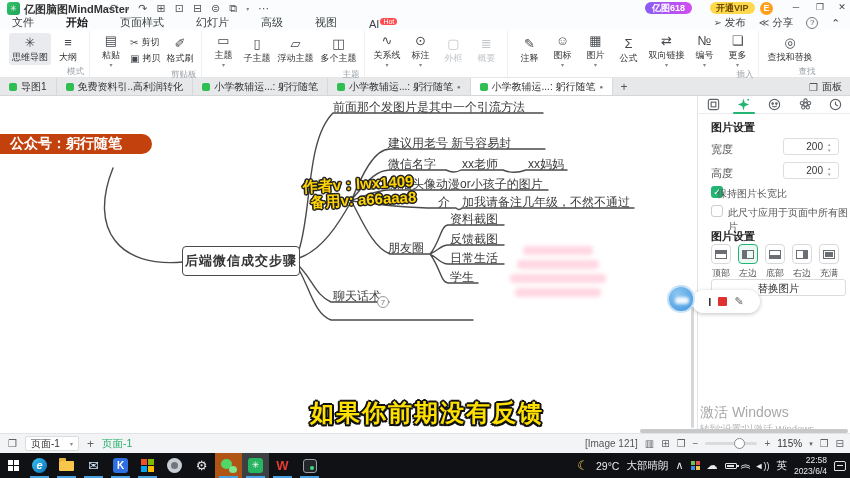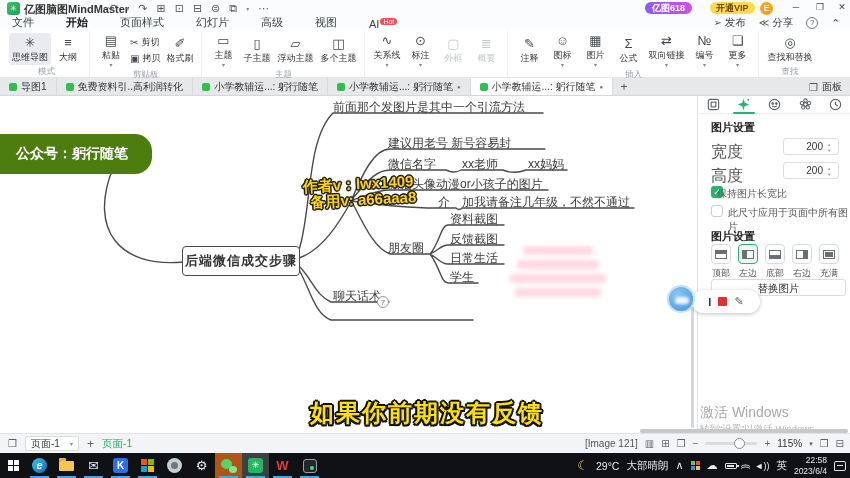--- a/index.html
+++ b/index.html
@@ -24,21 +24,21 @@
   .menu .mi.on{font-weight:bold;color:#111}
   .hot{background:#ff4d4f;color:#fff;font-size:7px;padding:0 3px;border-radius:6px;position:relative;top:-4px;margin-left:1px}
   .mright{position:absolute;right:10px;top:0;display:flex;gap:13px;font-size:10.5px;color:#444;align-items:center;height:14px}
   .mright .ic{font-size:10px;color:#555}
   .helpc{width:12px;height:12px;border:1px solid #777;border-radius:50%;font-size:8px;line-height:10px;text-align:center;color:#555}
 
   
   .ribbon{position:absolute;left:0;top:30px;width:850px;height:48px;background:#fff;border-bottom:1px solid #e4e6e8;display:flex;align-items:stretch;padding:1px 4px 0}
   .rgroup{display:flex;flex-direction:column;padding:0 5px;border-right:1px solid #efeff0}
   .gitems{flex:1;display:flex;align-items:center;gap:1px}
-  .glabel{font-size:8.5px;color:#9aa0a6;text-align:center;padding:0 0 2px;height:11px}
+  .glabel{font-size:8.5px;color:#9aa0a6;text-align:right;padding:0 0 2px;height:11px}
   .rb{display:flex;flex-direction:column;align-items:center;min-width:32px;padding:2px 3px 1px;gap:1px;border-radius:3px}
   .rb .ic{font-size:13px;height:15px;line-height:15px;color:#45494e}
   .rb .lb{font-size:9px;color:#333;white-space:nowrap}
   .rb .c{font-size:6px;color:#888;line-height:5px}
   .rb.active{background:#e9ebee}
   .rb.dis .ic,.rb.dis .lb{color:#c3c7cb}
   .rcol{display:flex;flex-direction:column;justify-content:center;gap:3px;height:34px;padding:0 2px}
   .rsm{display:flex;align-items:center;gap:3px;font-size:9px;color:#333}
   .rsm .ic{font-size:10px;color:#45494e}
 
@@ -48,37 +48,37 @@
   .dtab.active{background:#fff}
   .tabsq{width:8px;height:8px;border-radius:2px;background:#2fbe52}
   .ddot{font-size:6px;color:#777}
   .addtab{width:22px;display:flex;align-items:center;justify-content:center;font-size:12px;color:#555}
   .ptoggle{position:absolute;right:8px;top:0;height:18px;display:flex;align-items:center;gap:4px;font-size:10px;color:#333}
   .ptoggle .ic{font-size:10px;color:#555}
 
   
   .canvas{position:absolute;left:0;top:96px;width:697px;height:337px;background:#fff;overflow:hidden}
   .mnode{position:absolute;font-size:12px;color:#3b3b3b;white-space:nowrap;z-index:3}
-  .pill{position:absolute;left:0;top:38px;width:152px;height:40px;background:#4d7c0f;border-radius:0 17px 17px 0;color:#fff;font-size:14px;font-weight:bold;display:flex;align-items:center;padding-left:16px;z-index:3}
+  .pill{position:absolute;left:0;top:38px;width:152px;height:20px;background:#c2410c;border-radius:0 17px 17px 0;color:#fff;font-size:14px;font-weight:bold;display:flex;align-items:center;padding-left:10px;z-index:3}
   .central{position:absolute;left:182px;top:150px;width:118px;height:30px;border:1.6px solid #4a4a4a;border-radius:4px;background:#fff;display:flex;align-items:center;justify-content:center;font-size:13px;font-weight:600;color:#333;letter-spacing:1px;z-index:3}
   .badge7{position:absolute;left:377px;top:200px;width:12px;height:12px;border:1px solid #999;border-radius:50%;font-size:8px;color:#777;text-align:center;line-height:11px;background:#fff;z-index:3}
   .pkline{position:absolute;height:9px;background:#ffaec6;opacity:.5;filter:blur(2px);border-radius:4px;z-index:2}
   .wm-author{position:absolute;left:303px;top:80px;transform:rotate(-3deg);z-index:6;font-weight:bold;font-size:15px;color:#ffd400;line-height:16px;
     text-shadow:-1.5px 0 #222,1.5px 0 #222,0 -1.5px #222,0 1.5px #222,-1px -1px #222,1px 1px #222,-1px 1px #222,1px -1px #222}
   .subtitle{position:absolute;left:310px;top:301px;z-index:8;font-size:24px;font-weight:bold;letter-spacing:2px;color:#ffe100;
     text-shadow:-2px 0 #111,2px 0 #111,0 -2px #111,0 2px #111,-1.5px -1.5px #111,1.5px 1.5px #111,-1.5px 1.5px #111,1.5px -1.5px #111}
 
   
   .panel{position:absolute;left:697px;top:96px;width:153px;height:337px;background:#fff;border-left:1px solid #e3e4e6}
   .ptabs{position:absolute;left:0;top:0;width:153px;height:18px;display:flex;align-items:center;justify-content:space-around;border-bottom:1px solid #ececee}
   .ptab{width:26px;height:17px;display:flex;align-items:center;justify-content:center;color:#5f6368;position:relative}
   .ptab.on{color:#22b573}
   .ptab.on .u{position:absolute;left:2px;right:2px;bottom:-1px;height:2px;background:#22b573;border-radius:1px}
   .psec{position:absolute;font-size:11px;font-weight:bold;color:#222}
-  .plbl{position:absolute;font-size:16px;color:#555}
+  .plbl{position:absolute;font-size:11px;color:#555}
   .numbox{position:absolute;width:56px;height:17px;border:1px solid #dcdfe2;border-radius:3px;background:#fff;font-size:10px;color:#333;line-height:15px;text-align:right;padding-right:15px}
   .stp{position:absolute;display:flex;flex-direction:column;font-size:5px;color:#9aa0a6;line-height:6px;text-align:center}
   .ckb{position:absolute;width:12px;height:12px;border-radius:3px}
   .ckb.on{background:#22b573;color:#fff;font-size:9px;line-height:12px;text-align:center}
   .ckb.off{border:1px solid #c9cdd1;background:#fff}
   .cklbl{position:absolute;font-size:10px;color:#555}
   .posb{position:absolute;width:20px;height:20px;border:1px solid #d7d9db;border-radius:4px;display:flex;align-items:center;justify-content:center;background:#fff}
   .posb.sel{border-color:#22b573;background:#ecf9f2}
   .pmi{width:12px;height:9px;border:1px solid #6b6f73;position:relative}
   .pmi i{position:absolute;background:#6b6f73}

